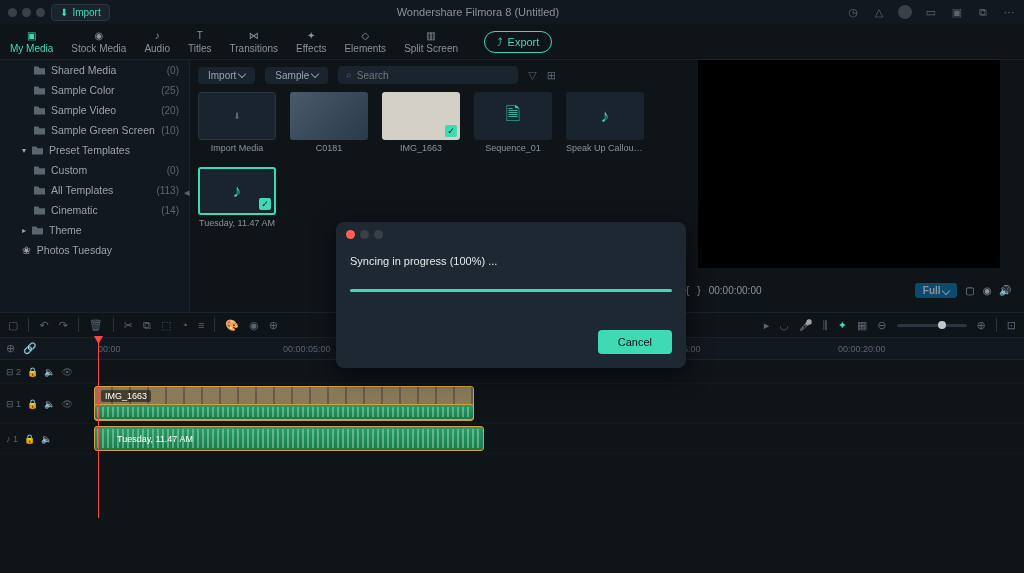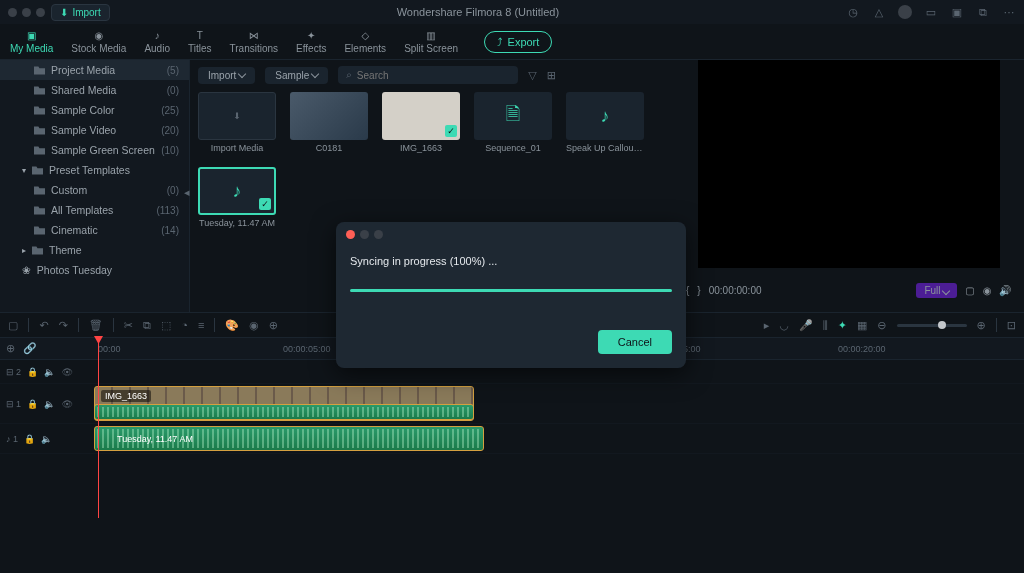--- a/index.html
+++ b/index.html
@@ -46,21 +46,21 @@
 .check { position: absolute; bottom: 3px; right: 3px; width: 12px; height: 12px; background: #3ddab4; border-radius: 2px; color: #0f1419; font-size: 9px; display: flex; align-items: center; justify-content: center; }
 .thumb-lbl { font-size: 9px; color: #8a939b; text-align: center; white-space: nowrap; overflow: hidden; text-overflow: ellipsis; }
 .thumb-img.photo { background: linear-gradient(135deg, #4a5a6a, #2a3a4a); }
 .thumb-img.photo2 { background: #d4d0c8; }
 
 
 .preview { width: 350px; background: #0f1419; display: flex; flex-direction: column; }
 .preview-screen { flex: 1; background: #000; margin: 0 24px; }
 .preview-controls { height: 44px; display: flex; align-items: center; justify-content: space-between; padding: 0 12px; color: #8a939b; font-size: 10px; }
 .pc-left, .pc-right { display: flex; gap: 8px; align-items: center; }
-.full-select { background: #4c1d95; padding: 2px 8px; border-radius: 3px; }
+.full-select { background: #0c4a6e; padding: 2px 8px; border-radius: 3px; font-weight: bold; }
 
 
 .tl-toolbar { height: 26px; background: #0f1419; border-top: 1px solid #1a242e; border-bottom: 1px solid #1a242e; display: flex; align-items: center; padding: 0 8px; gap: 10px; color: #5a6570; }
 .tl-toolbar .sep { width: 1px; height: 14px; background: #2a3540; }
 .tl-toolbar span { cursor: pointer; }
 .tl-right { margin-left: auto; display: flex; gap: 10px; align-items: center; }
 .zoom-slider { width: 70px; height: 3px; background: #2a3540; border-radius: 2px; position: relative; }
 .zoom-slider::after { content: ""; position: absolute; right: 30%; top: -3px; width: 8px; height: 8px; background: #c4c8cc; border-radius: 50%; }
 
 
@@ -156,27 +156,20 @@
     </div>
   <button class="export-btn">
     <span>⤴</span>
     <span>Export</span>
   </button>
 </div>
 
 <div class="upper">
 
   <div class="sidebar" id="sidebar">
-      <div class="side-item level2 selected">
-        <span class="left">
-          <span class="folder-ic"></span>
-          <span>Project Media</span>
-        </span>
-        <span class="count">(5)</span>
-      </div>
       <div class="side-item level2">
         <span class="left">
           <span class="folder-ic"></span>
           <span>Shared Media</span>
         </span>
         <span class="count">(0)</span>
       </div>
       <div class="side-item level2">
         <span class="left">
           <span class="folder-ic"></span>

